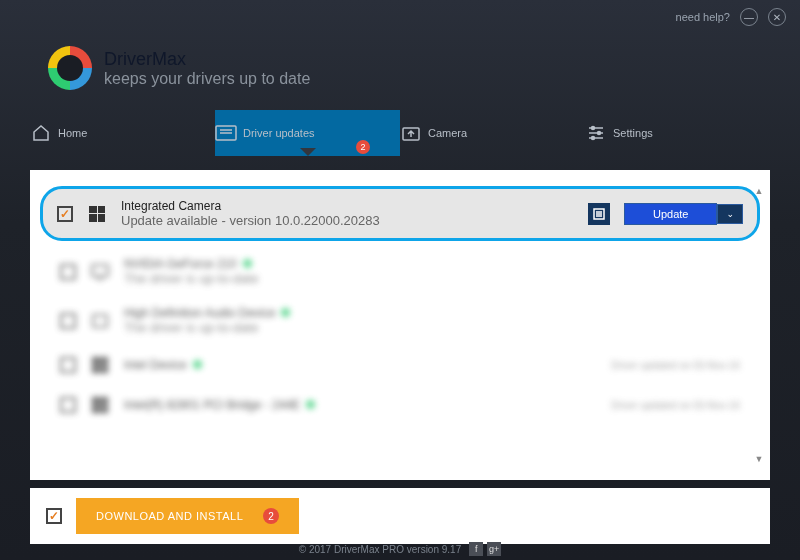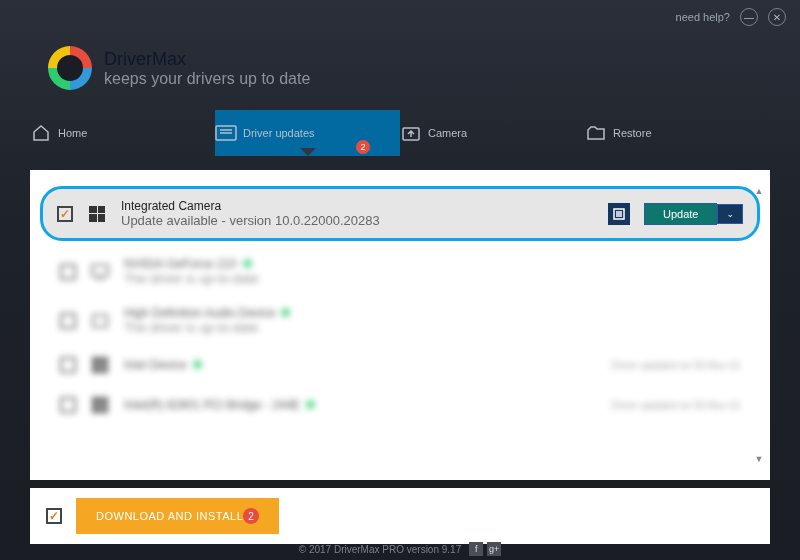--- a/index.html
+++ b/index.html
@@ -28,24 +28,24 @@
 .chk{width:16px;height:16px;border:2px solid #444;display:flex;align-items:center;justify-content:center}
 .chk.checked::after{content:"✓";color:#e67e22;font-size:12px;font-weight:bold}
 .dev-icon{width:20px;height:20px;display:flex;align-items:center;justify-content:center;color:#333}
 .dev-info{flex:1}
 .dev-name{font-size:12px;color:#222}
 .dev-sub{font-size:13px;color:#666}
 .dot{width:9px;height:9px;border-radius:50%;background:#2ecc71;display:inline-block;margin-left:6px}
 .row-status{font-size:10px;color:#888}
 .details-btn{width:22px;height:22px;border:1px solid #14365f;background:#14365f;display:flex;align-items:center;justify-content:center;color:#fff}
 .update-btn{display:flex;align-items:center}
-.update-main{background:#0f766e;color:#fff;font-size:11px;padding:4px 18px;border:1px solid #2a5a9f}
+.update-main{background:#1d4ed8;color:#fff;font-size:11px;padding:4px 28px;border:1px solid #2a5a9f}
 .update-drop{background:#14365f;color:#fff;padding:4px 8px;border:1px solid #2a5a9f;border-left:1px solid #2a5a9f;font-size:9px}
 .footer-bar{background:#fff;margin:8px 30px 0;padding:10px 16px;display:flex;align-items:center;gap:14px}
-.dl-btn{background:#f5a623;color:#fff;font-size:11px;padding:10px 20px;display:flex;align-items:center;gap:0;letter-spacing:.5px}
+.dl-btn{background:#f5a623;color:#fff;font-size:11px;padding:10px 20px;display:flex;align-items:center;gap:20px;letter-spacing:.5px}
 .dl-badge{background:#e74c3c;color:#fff;border-radius:50%;width:16px;height:16px;font-size:10px;display:flex;align-items:center;justify-content:center}
 .copyright{position:absolute;bottom:4px;left:0;right:0;text-align:center;color:#7a828c;font-size:10px;display:flex;justify-content:center;align-items:center;gap:8px}
 .social{display:flex;gap:4px}
 .soc{width:14px;height:14px;background:#4a4e56;color:#ddd;font-size:9px;display:flex;align-items:center;justify-content:center}
 svg{stroke:currentColor;fill:none;stroke-width:1.5}
 .win-icon{display:grid;grid-template-columns:1fr 1fr;gap:1px;width:16px;height:16px}
 .win-icon span{background:#333}
 </style>
 </head>
 <body>
@@ -88,25 +88,30 @@
     <div class="nav-icon">
         <svg width="20" height="18" viewBox="0 0 20 18">
           <rect x="2" y="4" width="16" height="12" rx="1"></rect>
           <path d="M10 13V7m-3 3l3-3 3 3"></path>
         </svg>
       </div>
     <span>Camera</span>
   </div>
   <div class="nav-item">
     <div class="nav-icon">
-        <svg width="20" height="16" viewBox="0 0 20 16">
-          <path d="M2 5l3-3h4l2 2h7v10H2z"></path>
-        </svg>
-      </div>
-    <span>Restore</span>
+        <svg width="20" height="18" viewBox="0 0 20 18">
+          <line x1="3" y1="4" x2="17" y2="4"></line>
+          <line x1="3" y1="9" x2="17" y2="9"></line>
+          <line x1="3" y1="14" x2="17" y2="14"></line>
+          <circle cx="7" cy="4" r="1.5" fill="currentColor"></circle>
+          <circle cx="13" cy="9" r="1.5" fill="currentColor"></circle>
+          <circle cx="7" cy="14" r="1.5" fill="currentColor"></circle>
+        </svg>
+      </div>
+    <span>Settings</span>
   </div>
 </div>
 
 <div class="content">
   <div class="row highlight">
     <div class="chk checked"></div>
     <div class="dev-icon">
         <div class="win-icon">
           <span></span>
           <span></span>

